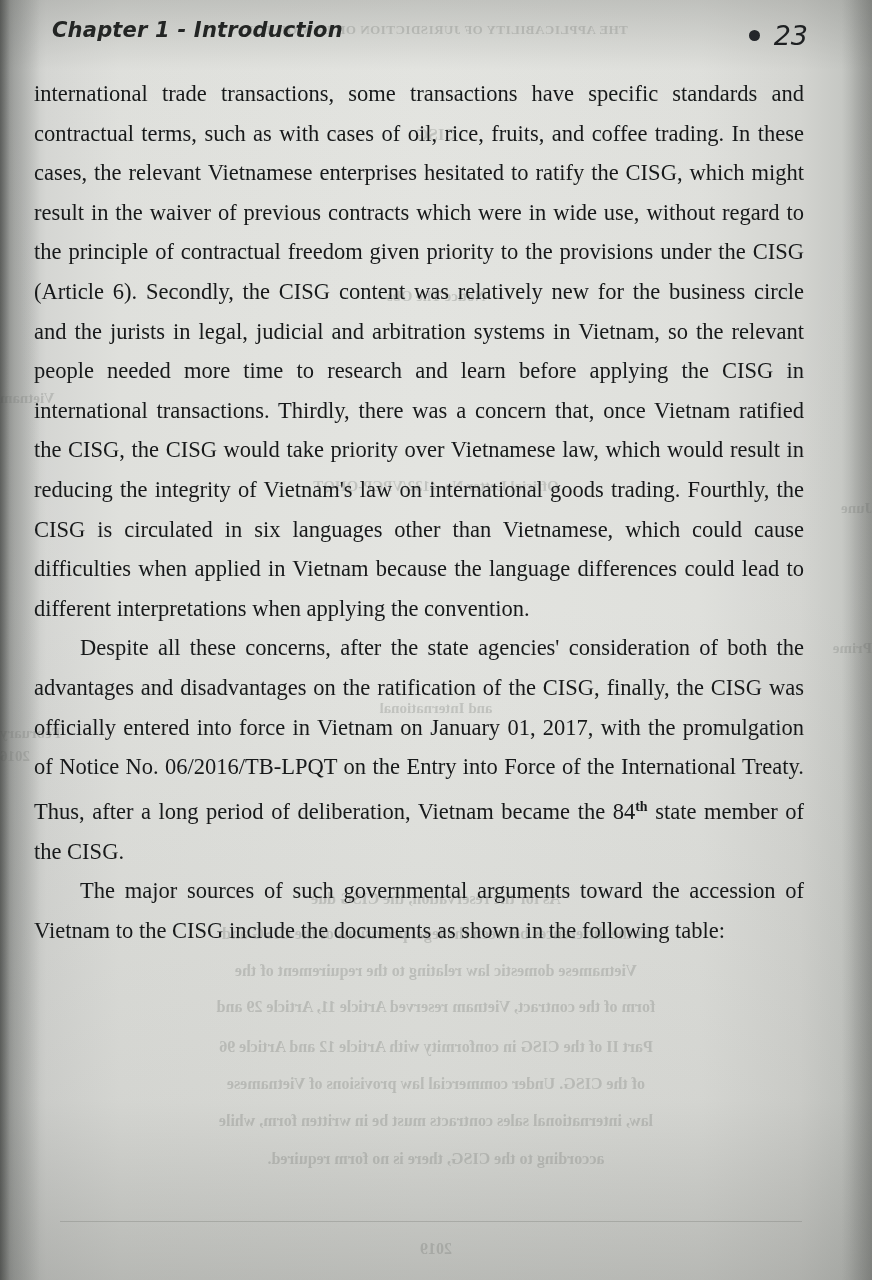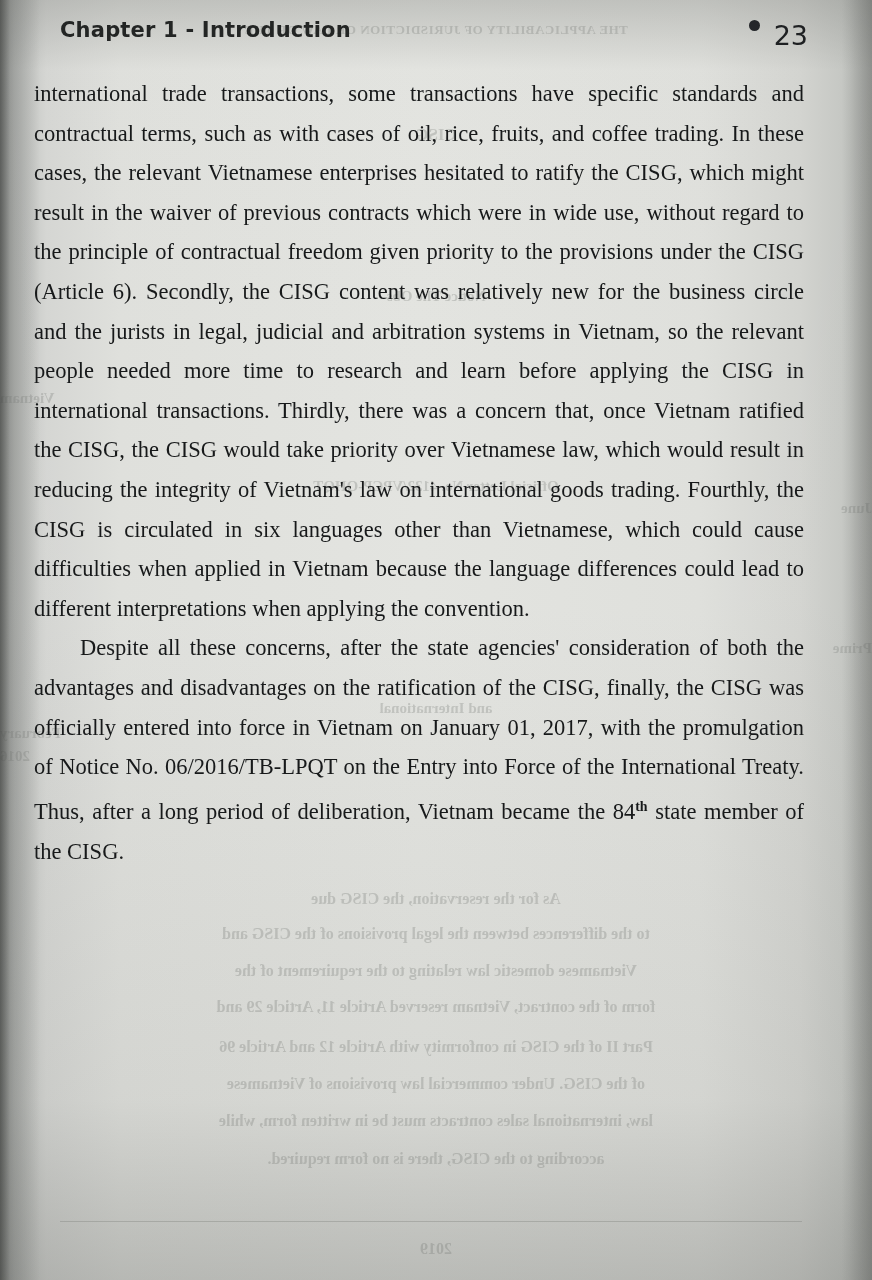--- a/index.html
+++ b/index.html
@@ -54,41 +54,42 @@
     white-space: nowrap;
     text-align: center;
     pointer-events: none;
     font-weight: bold;
   }
 
   
   .header {
     position: absolute;
     top: 18px;
-    left: 60px;
+    left: 52px;
     right: 40px;
     height: 40px;
+    font-style: italic;
   }
   .chapter-title {
     position: absolute;
     left: 0;
     top: 0;
     font-family: "DejaVu Sans", sans-serif;
     font-weight: bold;
     font-size: 21px;
     letter-spacing: 0.2px;
     color: #232524;
     white-space: nowrap;
   }
   .page-num-wrap {
     position: absolute;
     right: 24px;
     top: 2px;
     display: flex;
-    align-items: flex-start;
+    align-items: center;
     gap: 14px;
   }
   .page-dot {
     width: 11px;
     height: 11px;
     border-radius: 50%;
     background: #24262a;
     display: inline-block;
   }
   .page-num {
@@ -186,18 +187,19 @@
     <div class="chapter-title">Chapter 1 - Introduction</div>
     <div class="page-num-wrap">
       <span class="page-dot"></span>
       <span class="page-num">23</span>
     </div>
   </div>
 
   <div class="body-text">
     <p>international trade transactions, some transactions have specific standards and contractual terms, such as with cases of oil, rice, fruits, and coffee trading. In these cases, the relevant Vietnamese enterprises hesitated to ratify the CISG, which might result in the waiver of previous contracts which were in wide use, without regard to the principle of contractual freedom given priority to the provisions under the CISG (Article 6). Secondly, the CISG content was relatively new for the business circle and the jurists in legal, judicial and arbitration systems in Vietnam, so the relevant people needed more time to research and learn before applying the CISG in international transactions. Thirdly, there was a concern that, once Vietnam ratified the CISG, the CISG would take priority over Vietnamese law, which would result in reducing the integrity of Vietnam's law on international goods trading. Fourthly, the CISG is circulated in six languages other than Vietnamese, which could cause difficulties when applied in Vietnam because the language differences could lead to different interpretations when applying the convention.</p>
     <p class="indent"><span>Despite all these concerns, after the state agencies' consideration of both the advantages and disadvantages on the ratification of the CISG, finally, the CISG was officially entered into force in Vietnam on January 01, 2017, with the promulgation of Notice No. 06/2016/TB-LPQT on the Entry into Force of the International Treaty. Thus, after a long period of deliberation, Vietnam became the 84<sup>th</sup> state member of the CISG.</span></p>
+    <p class="indent">The major sources of such governmental arguments toward the accession of Vietnam to the CISG include the documents as shown in the following table:</p>
   </div>
 
   <div class="bottom-rule"></div>
   <div class="gutter"></div>
   <div class="edge-right"></div>
 </div>
 
 </body></html>

